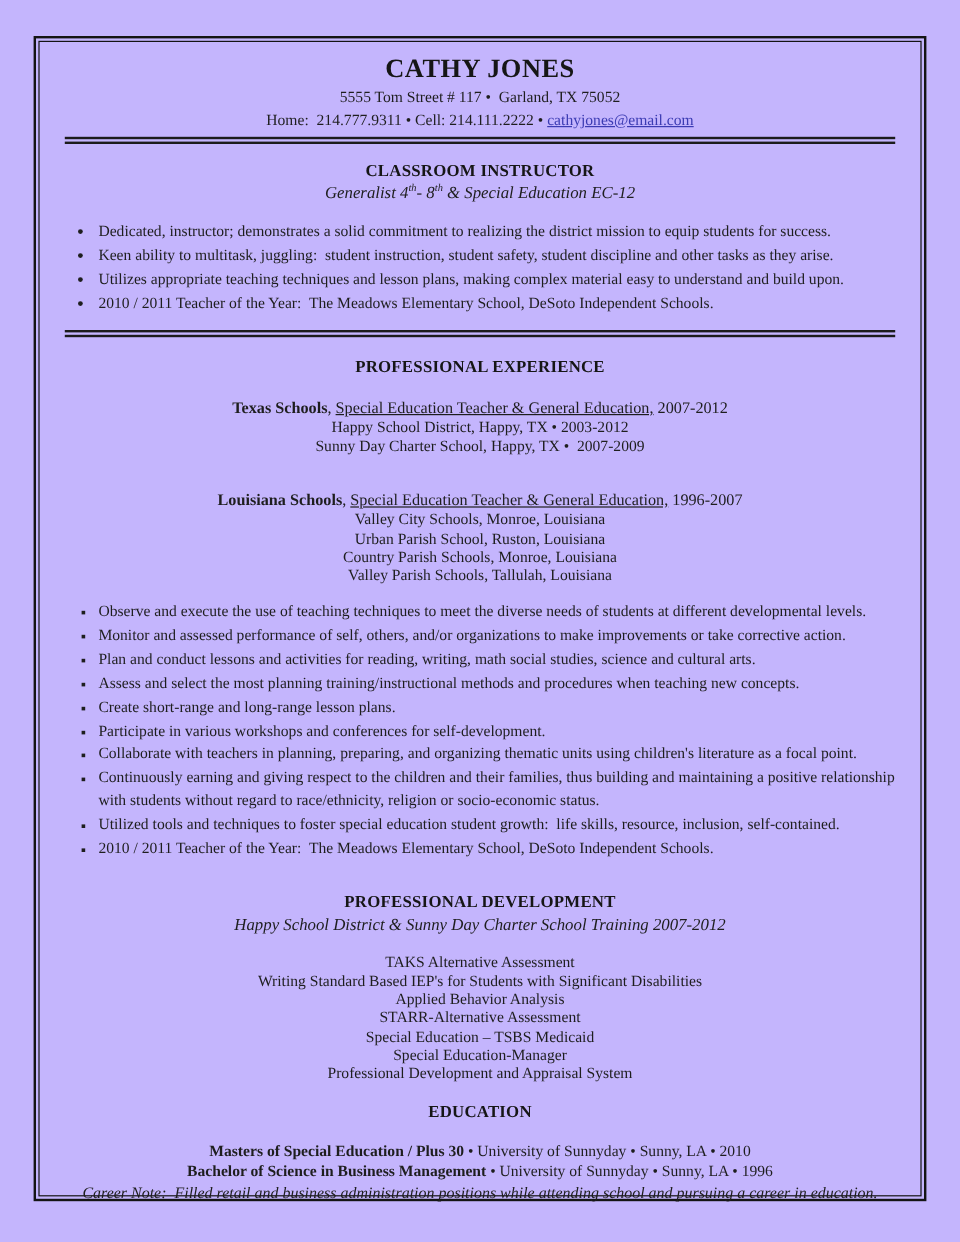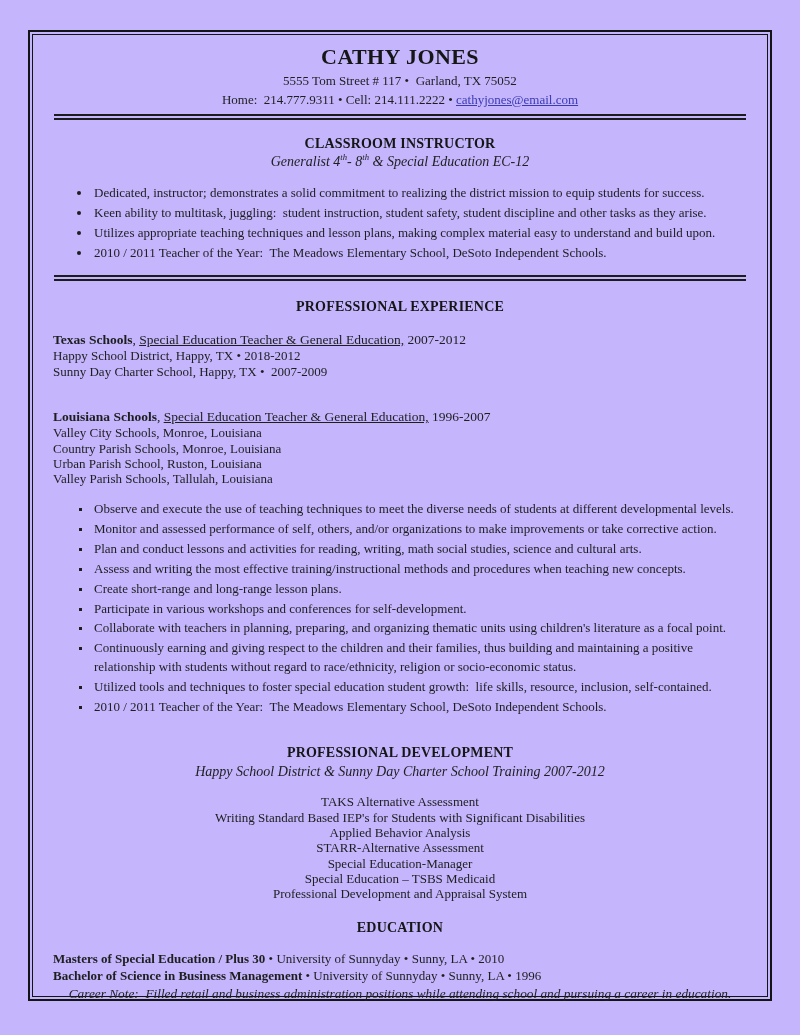--- a/index.html
+++ b/index.html
@@ -24,41 +24,41 @@
   .rule-1{margin-top:6px;}
   .rule-2{margin-top:13px;}
 
   h2{margin:0;text-align:center;font-size:14px;line-height:1.25;font-weight:bold;
      letter-spacing:.2px;color:#161616;}
   .h-headline{margin-top:15px;}
   .subtitle{text-align:center;font-style:italic;font-size:14px;line-height:1.25;
      margin-top:1px;}
   sup{font-size:.62em;line-height:0;}
 
-  ul{margin:12px;padding:0 0 0 27px;}
+  ul{margin:0;padding:0 0 0 27px;}
   ul.round{margin-top:13px;list-style:disc;}
   ul.square{margin-top:13px;list-style:square;}
   li{font-size:13px;line-height:1.42;margin-bottom:1.5px;padding-left:2px;}
   ul.square li::marker{font-size:10px;}
 
   .h-exp{margin-top:17px;}
-  .emp-block{text-align:left;}
+  .emp-block{text-align:center;}
   .emp-1{margin-top:15px;}
   .emp-2{margin-top:29px;}
   .emp-line{font-size:13.5px;line-height:1.3;}
   .emp-line .employer{font-weight:bold;}
   .emp-line .role{text-decoration:underline;}
   .loc{font-size:13px;line-height:1.18;}
 
   .h-dev{margin-top:28px;}
   .center-list{margin-top:14px;text-align:center;}
   .center-list div{font-size:13px;line-height:1.18;}
 
   .h-edu{margin-top:17px;}
-  .degrees{margin-top:15px;}
+  .degrees{margin-top:15px;text-align:center;}
   .degree{font-size:13px;line-height:1.3;}
   .degree .deg-name{font-weight:bold;}
   .career-note{margin-top:0;text-align:center;font-style:italic;font-size:13.3px;
      line-height:1.3;}
 </style>
 </head>
 <body>
 
 <div class="page">
   <div class="frame-outer">
@@ -84,56 +84,56 @@
           </ul>
         </section>
 
         <div class="double-rule rule-2"></div>
 
         <section>
           <h2 class="h-exp" data-bind="experience.heading">PROFESSIONAL EXPERIENCE</h2>
 
           <div class="emp-block emp-1">
             <div class="emp-line"><span class="employer" data-bind="experience.groups.0.employer">Texas Schools</span><span data-bind="experience.groups.0.sep">, </span><span class="role" data-bind="experience.groups.0.role">Special Education Teacher &amp; General Education,</span><span data-bind="experience.groups.0.dates"> 2007-2012</span></div>
-            <div class="loc" data-bind="experience.groups.0.locations.0">Happy School District, Happy, TX • 2018-2012</div>
+            <div class="loc" data-bind="experience.groups.0.locations.0">Happy School District, Happy, TX • 2003-2012</div>
             <div class="loc" data-bind="experience.groups.0.locations.1">Sunny Day Charter School, Happy, TX •  2007-2009</div>
           </div>
 
           <div class="emp-block emp-2">
             <div class="emp-line"><span class="employer" data-bind="experience.groups.1.employer">Louisiana Schools</span><span data-bind="experience.groups.1.sep">, </span><span class="role" data-bind="experience.groups.1.role">Special Education Teacher &amp; General Education,</span><span data-bind="experience.groups.1.dates"> 1996-2007</span></div>
             <div class="loc" data-bind="experience.groups.1.locations.0">Valley City Schools, Monroe, Louisiana</div>
+            <div class="loc" data-bind="experience.groups.1.locations.1">Urban Parish School, Ruston, Louisiana</div>
             <div class="loc" data-bind="experience.groups.1.locations.2">Country Parish Schools, Monroe, Louisiana</div>
-            <div class="loc" data-bind="experience.groups.1.locations.1">Urban Parish School, Ruston, Louisiana</div>
             <div class="loc" data-bind="experience.groups.1.locations.3">Valley Parish Schools, Tallulah, Louisiana</div>
           </div>
 
           <ul class="square">
             <li data-bind="experience.bullets.0">Observe and execute the use of teaching techniques to meet the diverse needs of students at different developmental levels.</li>
             <li data-bind="experience.bullets.1">Monitor and assessed performance of self, others, and/or organizations to make improvements or take corrective action.</li>
             <li data-bind="experience.bullets.2">Plan and conduct lessons and activities for reading, writing, math social studies, science and cultural arts.</li>
-            <li data-bind="experience.bullets.3">Assess and writing the most effective training/instructional methods and procedures when teaching new concepts.</li>
+            <li data-bind="experience.bullets.3">Assess and select the most planning training/instructional methods and procedures when teaching new concepts.</li>
             <li data-bind="experience.bullets.4">Create short-range and long-range lesson plans.</li>
             <li data-bind="experience.bullets.5">Participate in various workshops and conferences for self-development.</li>
             <li data-bind="experience.bullets.6">Collaborate with teachers in planning, preparing, and organizing thematic units using children's literature as a focal point.</li>
             <li data-bind="experience.bullets.7">Continuously earning and giving respect to the children and their families, thus building and maintaining a positive relationship with students without regard to race/ethnicity, religion or socio-economic status.</li>
             <li data-bind="experience.bullets.8">Utilized tools and techniques to foster special education student growth:  life skills, resource, inclusion, self-contained.</li>
             <li data-bind="experience.bullets.9">2010 / 2011 Teacher of the Year:  The Meadows Elementary School, DeSoto Independent Schools.</li>
           </ul>
         </section>
 
         <section>
           <h2 class="h-dev" data-bind="development.heading">PROFESSIONAL DEVELOPMENT</h2>
           <div class="subtitle" data-bind="development.subtitle">Happy School District &amp; Sunny Day Charter School Training 2007-2012</div>
           <div class="center-list">
             <div data-bind="development.items.0">TAKS Alternative Assessment</div>
             <div data-bind="development.items.2">Writing Standard Based IEP's for Students with Significant Disabilities</div>
             <div data-bind="development.items.3">Applied Behavior Analysis</div>
             <div data-bind="development.items.4">STARR-Alternative Assessment</div>
+            <div data-bind="development.items.7">Special Education – TSBS Medicaid</div>
             <div data-bind="development.items.6">Special Education-Manager</div>
-            <div data-bind="development.items.7">Special Education – TSBS Medicaid</div>
             <div data-bind="development.items.8">Professional Development and Appraisal System</div>
           </div>
         </section>
 
         <section>
           <h2 class="h-edu" data-bind="education.heading">EDUCATION</h2>
           <div class="degrees">
             <div class="degree"><span class="deg-name" data-bind="education.degrees.0.degree">Masters of Special Education / Plus 30</span><span data-bind="education.degrees.0.rest"> • University of Sunnyday • Sunny, LA • 2010</span></div>
             <div class="degree"><span class="deg-name" data-bind="education.degrees.1.degree">Bachelor of Science in Business Management</span><span data-bind="education.degrees.1.rest"> • University of Sunnyday • Sunny, LA • 1996</span></div>
           </div>

